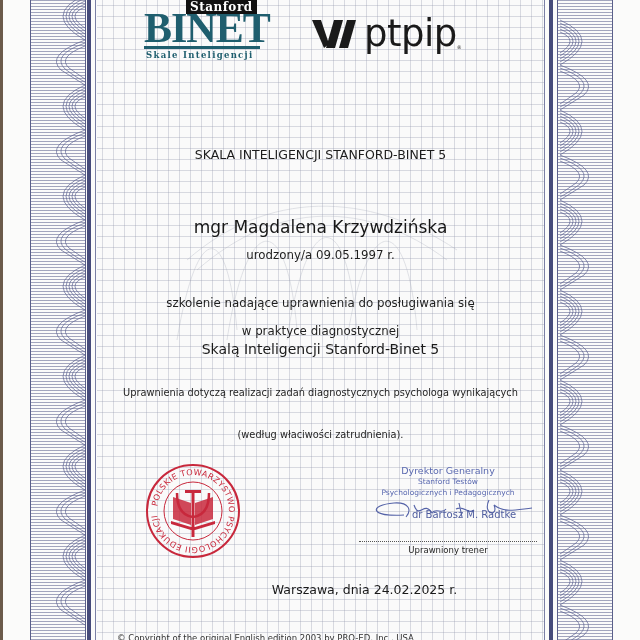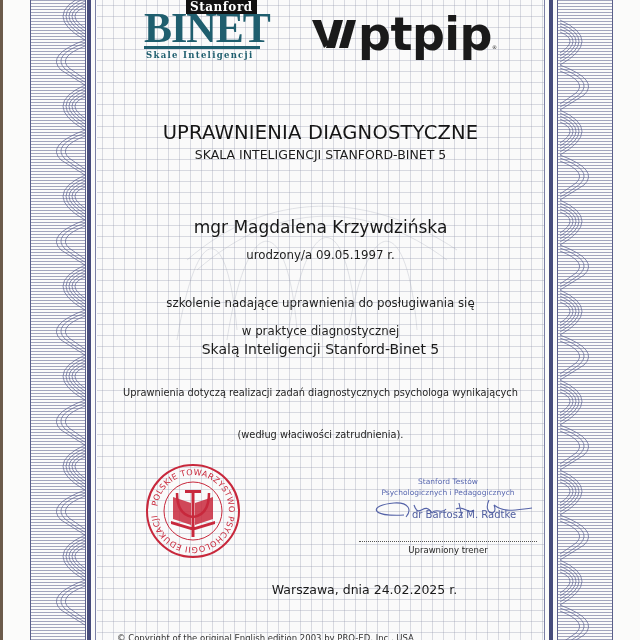--- a/index.html
+++ b/index.html
@@ -50,22 +50,22 @@
     }
     .binet-bar { position: absolute; left: 0; top: 46px; width: 116px; height: 3px; background: #1f5e6e; }
     .binet-sub {
       position: absolute; left: 2px; top: 50px; font-family: "DejaVu Serif", serif; font-weight: bold;
       font-size: 8.5px; color: #1f5e6e; letter-spacing: 1.3px; white-space: nowrap;
     }
 
     .logo-ptpip { position: absolute; left: 215px; top: 14px; height: 40px; display: flex; align-items: center; }
     .ptpip-mark { width: 46px; height: 32px; }
     .ptpip-word {
-      font-family: "DejaVu Sans", sans-serif; font-weight: bold; font-size: 46px; line-height: 40px;
-      color: #1a1a1a; letter-spacing: -0.5px; 
+      font-family: "DejaVu Sans", sans-serif; font-weight: normal; font-size: 37px; line-height: 40px;
+      color: #1a1a1a; letter-spacing: -0.5px; margin-left: 6px;
     }
     .ptpip-reg { font-size: 5px; color: #1a1a1a; align-self: flex-end; margin-bottom: 4px; }
 
     .center { position: absolute; left: 0; width: 447px; text-align: center; white-space: nowrap; }
     .title { top: 121px; font-size: 19.5px; font-weight: normal; color: #161616; letter-spacing: 0.2px; }
     .subtitle { top: 147px; font-size: 12.5px; color: #1c1c1c; }
     .nr { top: 163px; font-size: 11px; color: #1c1c1c; }
 
     .name { top: 217px; font-size: 17px; color: #161616; }
     .line { font-size: 11.8px; color: #1e1e1e; }
@@ -176,21 +176,20 @@
   <div class="logo-ptpip">
     <svg class="ptpip-mark" viewBox="0 0 46 32">
       <polygon points="0,2 9,2 17,26 12,30 " fill="#1a1a1a"></polygon>
       <polygon points="14,30 22,2 31,2 23,30" fill="#1a1a1a"></polygon>
       <polygon points="27,30 35,2 44,2 36,30" fill="#1a1a1a"></polygon>
     </svg>
     <span class="ptpip-word">ptpip</span>
     <span class="ptpip-reg">®</span>
   </div>
 
-  <div class="center title">UPRAWNIENIA DIAGNOSTYCZNE</div>
   <div class="center subtitle">SKALA INTELIGENCJI STANFORD-BINET 5</div>
 
   <div class="center name">mgr Magdalena Krzywdzińska</div>
   <div class="center line born">urodzony/a 09.05.1997 r.</div>
   <div class="center line training">szkolenie nadające uprawnienia do posługiwania się</div>
   <div class="center line practice">w praktyce diagnostycznej</div>
   <div class="center scale">Skalą Inteligencji Stanford-Binet 5</div>
 
   <div class="center small rights1">Uprawnienia dotyczą realizacji zadań diagnostycznych psychologa wynikających</div>
   <div class="center small rights3">(według właciwości zatrudnienia).</div>
@@ -208,20 +207,21 @@
       <path d="M28 34 L46 40 L46 62 L28 56 Z" opacity="0.85"></path>
       <path d="M68 34 L50 40 L50 62 L68 56 Z" opacity="0.85"></path>
       <rect x="46.5" y="28" width="3" height="46"></rect>
       <rect x="40" y="27" width="16" height="3"></rect>
       <path d="M32 30 Q 32 52 48 54 Q 64 52 64 30" fill="none" stroke="#c8283c" stroke-width="2.5"></path>
       <path d="M26 58 L46 64 L50 64 L70 58 L70 61 L50 67 L46 67 L26 61 Z"></path>
     </g>
   </svg>
 
   <div class="sig-block">
+    <div class="sig-line1">Dyrektor Generalny</div>
     <div class="sig-line2">Stanford Testów</div>
     <div class="sig-line3">Psychologicznych i Pedagogicznych</div>
     <svg class="sig-scribble" viewBox="0 0 170 30">
       <path d="M40 20 C 5 22, 5 10, 30 8 C 45 7, 48 15, 42 22 M 50 10 C 55 25, 60 5, 68 18 C 72 12, 78 20, 82 14 M 95 8 L 98 22 M 92 14 C 100 10, 105 20, 110 15 M 125 5 C 118 20, 135 22, 130 10 C 140 18, 150 15, 168 13" fill="none" stroke="#5563a8" stroke-width="1.1"></path>
     </svg>
     <div class="sig-name">dr Bartosz M. Radtke</div>
     <div class="sig-dotted"></div>
     <div class="sig-role">Uprawniony trener</div>
   </div>
 

